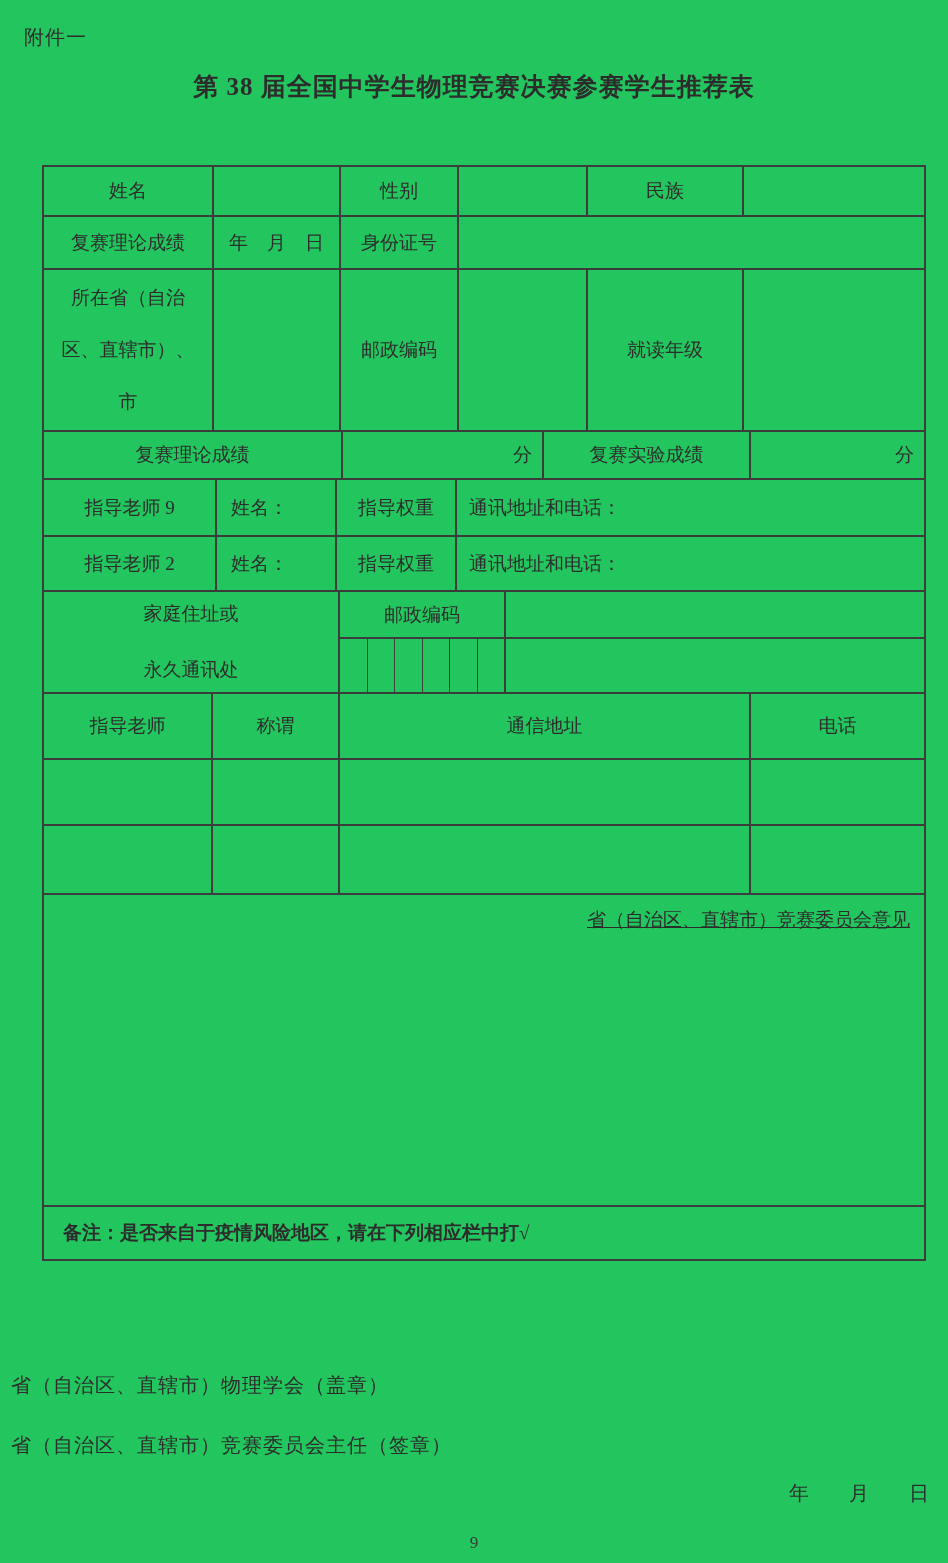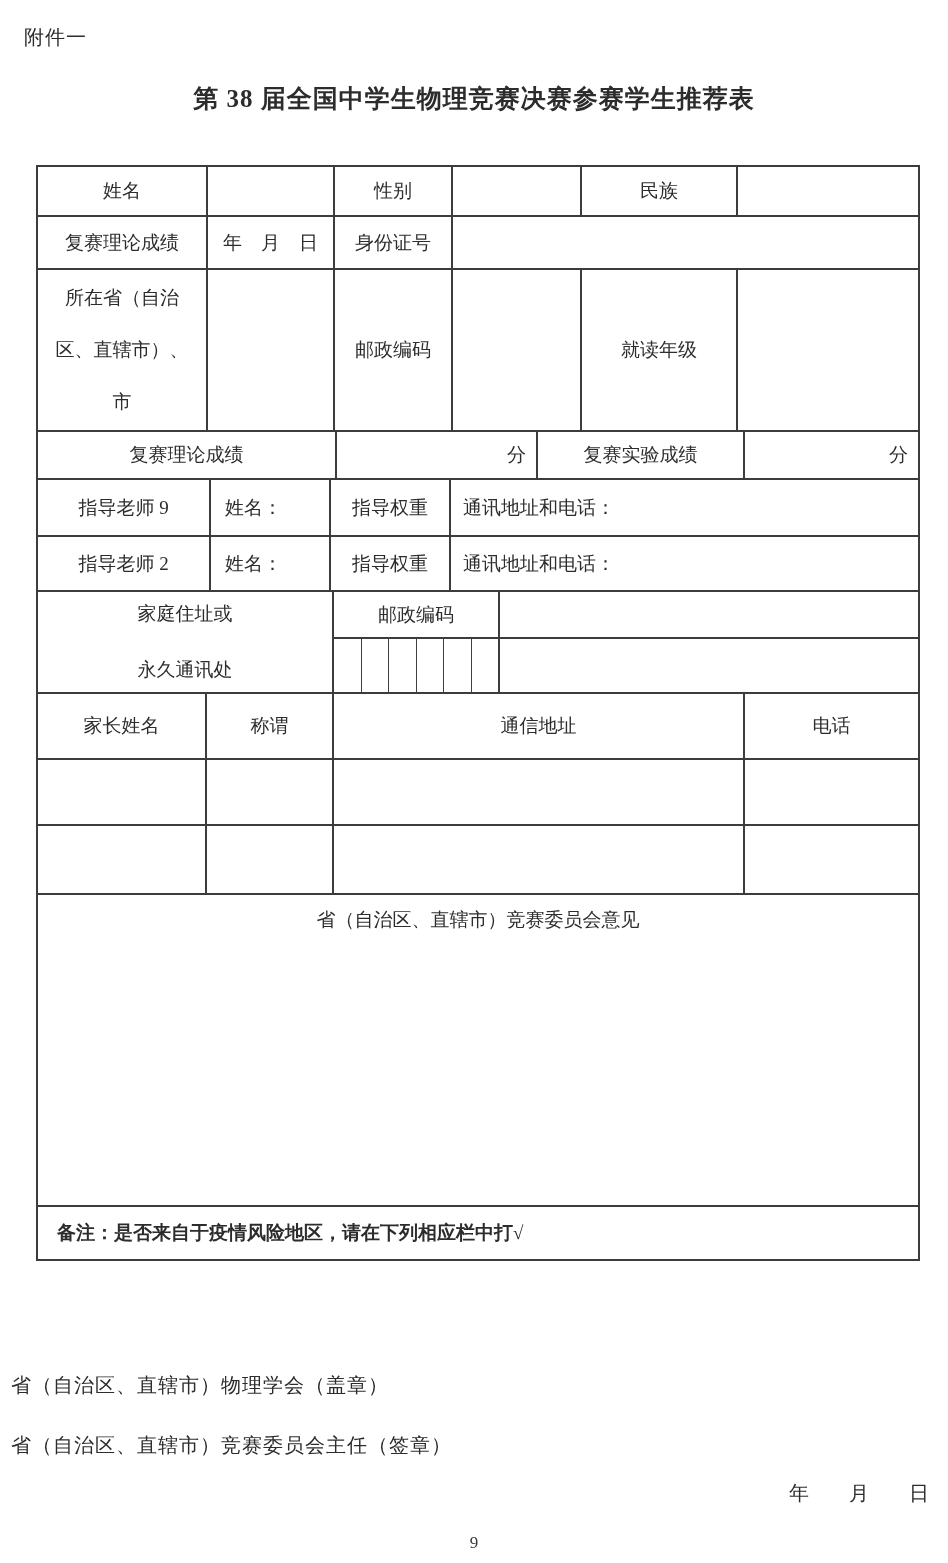--- a/index.html
+++ b/index.html
@@ -1,46 +1,46 @@
 <!DOCTYPE html>
 <html><head>
 <meta charset="utf-8">
 <style>
   html,body{margin:0;padding:0;}
   body{background:#e8e8e8;}
   .page{
     position:relative;
     width:948px;height:1563px;
     margin:0 auto;
-    background:#ffffff;
+    background:#22c55e;
     font-family:"Liberation Serif","DejaVu Serif",serif;
     color:#2c2c2c;
     overflow:hidden;
   }
   .attachment{position:absolute;left:24px;top:24px;font-size:20px;letter-spacing:1px;}
-  .doc-title{position:absolute;left:0;top:82px;width:100%;text-align:center;
+  .doc-title{position:absolute;left:0;top:70px;width:100%;text-align:center;
     font-size:25px;font-weight:bold;letter-spacing:1px;}
   .form-table{
-    position:absolute;left:36px;top:165px;width:884px;
+    position:absolute;left:42px;top:165px;width:884px;
     border:2px solid #3c3c3c;
     box-sizing:border-box;
     font-size:19px;
   }
   .form-table *{box-sizing:border-box;}
   .row{display:flex;border-bottom:2px solid #3c3c3c;}
   .row:last-child{border-bottom:none;}
   .c{
     border-right:2px solid #3c3c3c;
     display:flex;align-items:center;justify-content:center;
     min-width:0;
   }
   .c:last-child{border-right:none;}
   .c.left{justify-content:flex-start;}
   .c.grow{flex:1;}
-  .c.top-left{align-items:flex-start;justify-content:center;padding:12px 14px;}
+  .c.top-left{align-items:flex-start;justify-content:flex-end;padding:12px 14px;text-decoration:underline;}
   .pre{white-space:pre-line;text-align:center;}
   .unit-cell{justify-content:flex-end;padding-right:10px;}
   .boxgrid{display:flex;flex:1;}
   .boxgrid .box{flex:1;border-right:1px solid #3f3f3f;}
   .boxgrid .box:last-child{border-right:none;}
   .stack{display:flex;flex-direction:column;}
   .stack .sub-top{border-bottom:2px solid #3c3c3c;display:flex;align-items:center;justify-content:center;}
   .stack .sub-bottom{flex:1;display:flex;}
   .footer-line{position:absolute;left:11px;font-size:20px;letter-spacing:1px;}
   .date-line{position:absolute;right:19px;top:1480px;font-size:20px;}
@@ -143,21 +143,21 @@
             <div class="box"></div>
           </div>
       </div>
       <div class="c grow stack" style="padding:0;display:flex;align-items:stretch;justify-content:flex-start">
         <div class="sub-top" style="height:47px"></div>
         <div class="sub-bottom"></div>
       </div>
     </div>
 
     <div class="row" style="height:66px">
-      <div class="c" style="width:169px">家长姓名</div>
+      <div class="c" style="width:169px">指导老师</div>
       <div class="c" style="width:127px">称谓</div>
       <div class="c" style="width:411px">通信地址</div>
       <div class="c grow">电话</div>
     </div>
 
     <div class="row" style="height:66px">
       <div class="c" style="width:169px"></div>
       <div class="c" style="width:127px"></div>
       <div class="c" style="width:411px"></div>
       <div class="c grow"></div>

